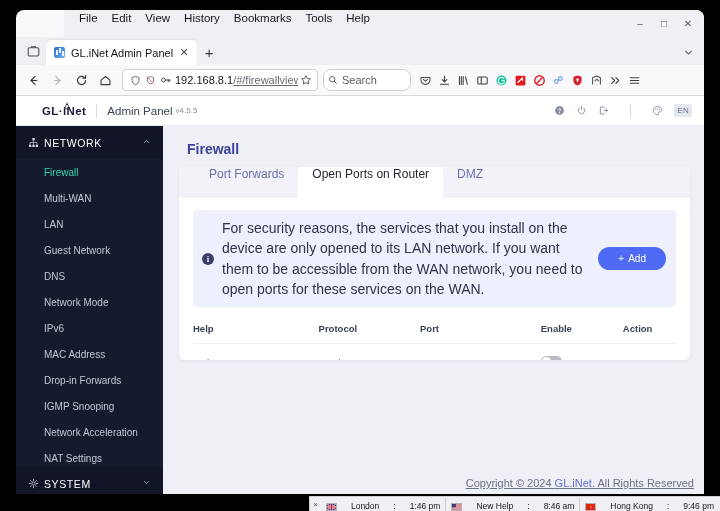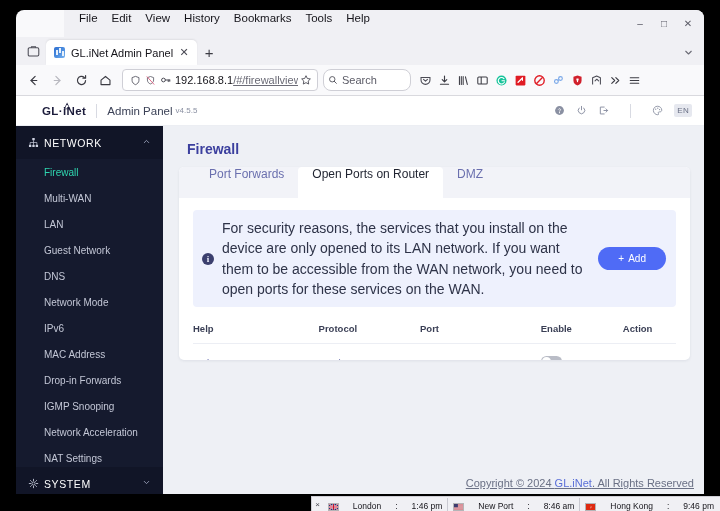--- a/index.html
+++ b/index.html
@@ -688,21 +688,21 @@
           <rect y="0" width="60" height="3.1"></rect>
           <rect y="6.2" width="60" height="3.1"></rect>
           <rect y="12.4" width="60" height="3.1"></rect>
           <rect y="18.6" width="60" height="3.1"></rect>
           <rect y="24.8" width="60" height="3.1"></rect>
           <rect y="31" width="60" height="3.1"></rect>
           <rect y="37" width="60" height="3"></rect>
         </g>
       <rect width="26" height="21.7" fill="#3C3B6E"></rect>
     </svg>
-    <span>New Port</span>
+    <span>New Help</span>
       <span>:</span>
     <span>8:46 am</span>
   </span>
 
   <span class="clockitem">
     <svg class="flag" viewBox="0 0 60 40">
       <rect width="60" height="40" fill="#DE2910"></rect>
       <path d="M30 11c5 2 7 6 6 11-2 5-7 7-12 5 4 1 8-1 9-5 1-4-1-9-3-11z" fill="#fff"></path>
     </svg>
     <span>Hong Kong</span>

